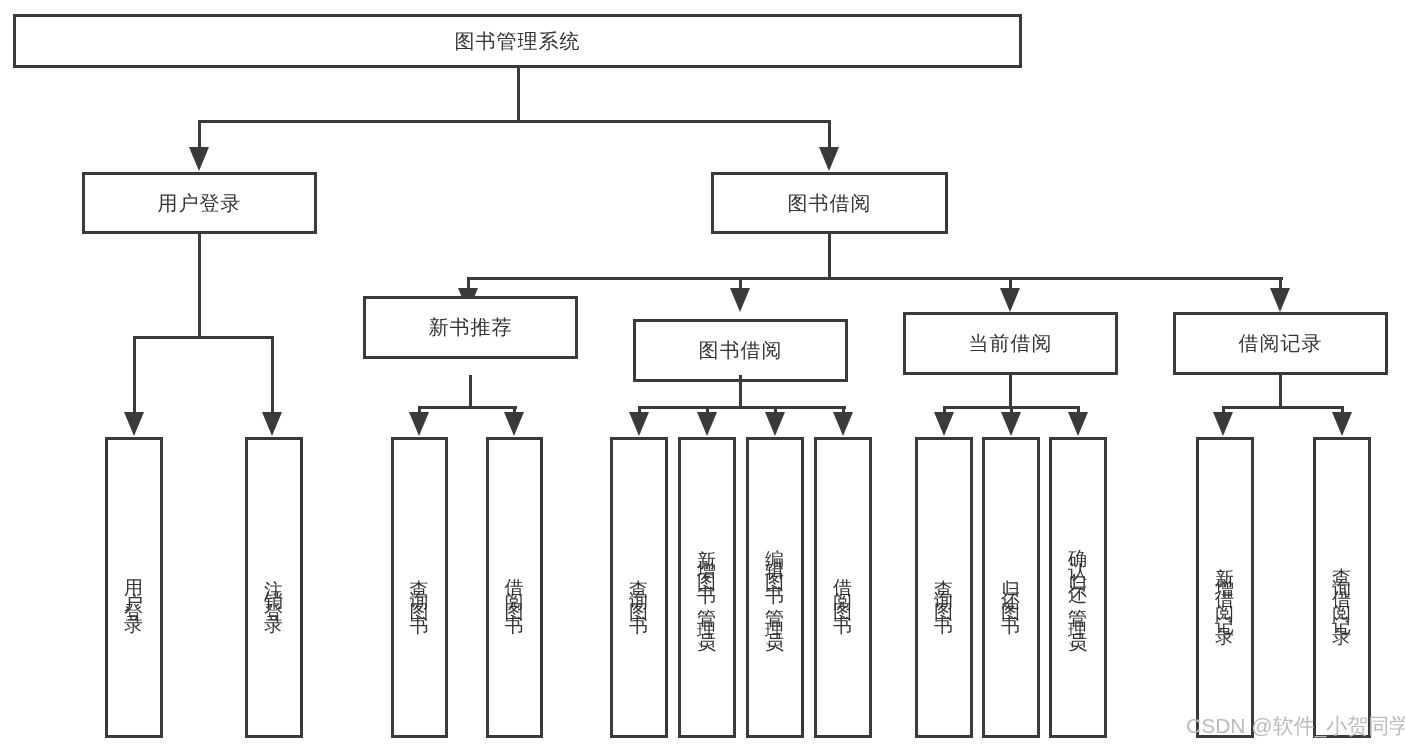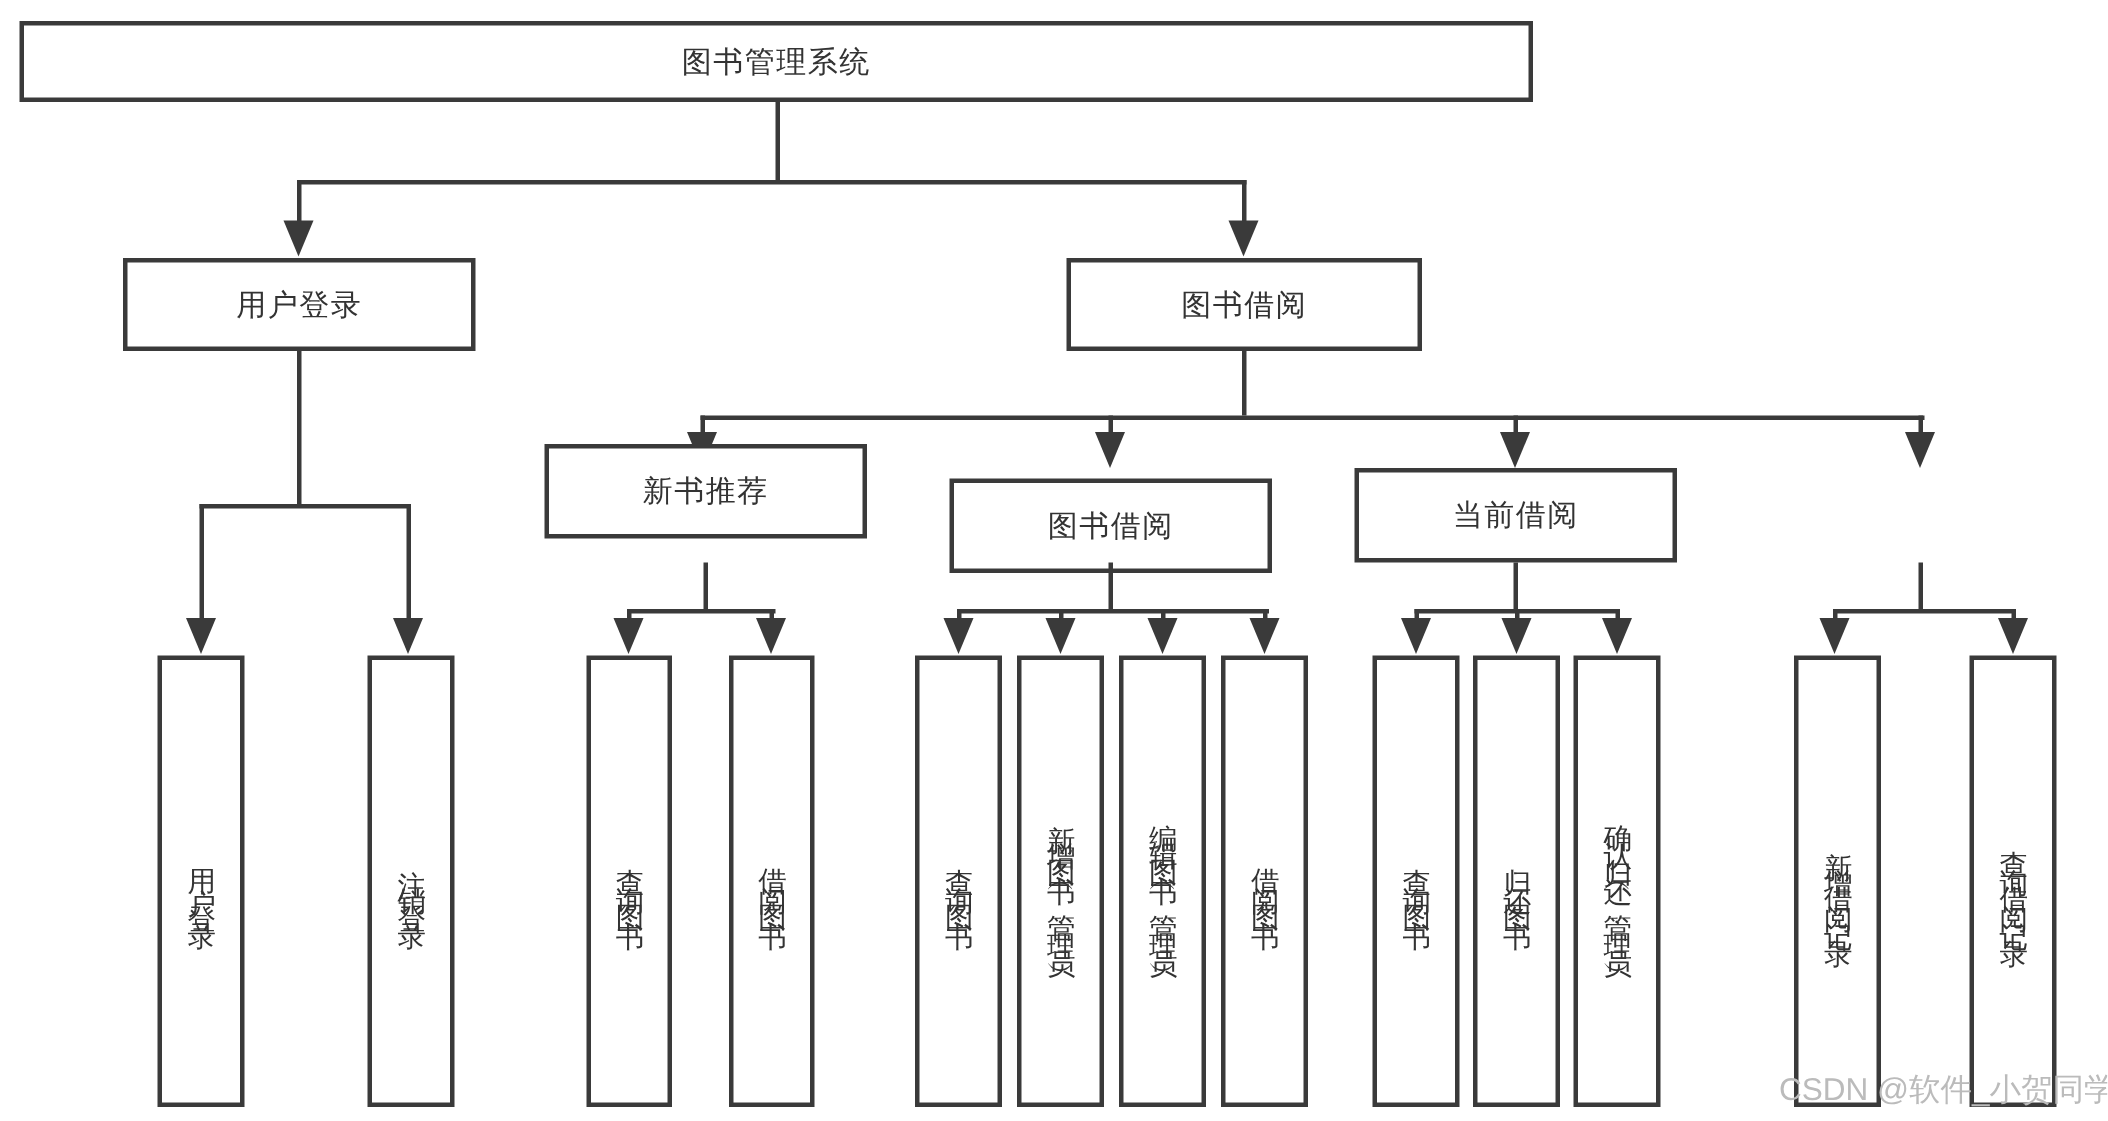--- a/index.html
+++ b/index.html
@@ -94,20 +94,23 @@
 
   <div class="node hnode" style="left:363px; top:296px; width:215px; height:63px;">
     <span>新书推荐</span>
   </div>
   <div class="node hnode" style="left:633px; top:319px; width:215px; height:63px;">
     <span>图书借阅</span>
   </div>
   <div class="node hnode" style="left:903px; top:312px; width:215px; height:63px;">
     <span>当前借阅</span>
   </div>
+  <div class="node hnode" style="left:1173px; top:312px; width:215px; height:63px;">
+    <span>借阅记录</span>
+  </div>
 
   <div class="line" style="left:469px; top:375px; width:3px; height:31px;"></div>
   <div class="line" style="left:418px; top:406px; width:99px; height:3px;"></div>
   <div class="line" style="left:418px; top:406px; width:3px; height:10px;"></div>
   <div class="arrow" style="left:409px; top:412px;"></div>
   <div class="line" style="left:513px; top:406px; width:3px; height:10px;"></div>
   <div class="arrow" style="left:504px; top:412px;"></div>
 
   <div class="line" style="left:739px; top:375px; width:3px; height:31px;"></div>
   <div class="line" style="left:638px; top:406px; width:208px; height:3px;"></div>

